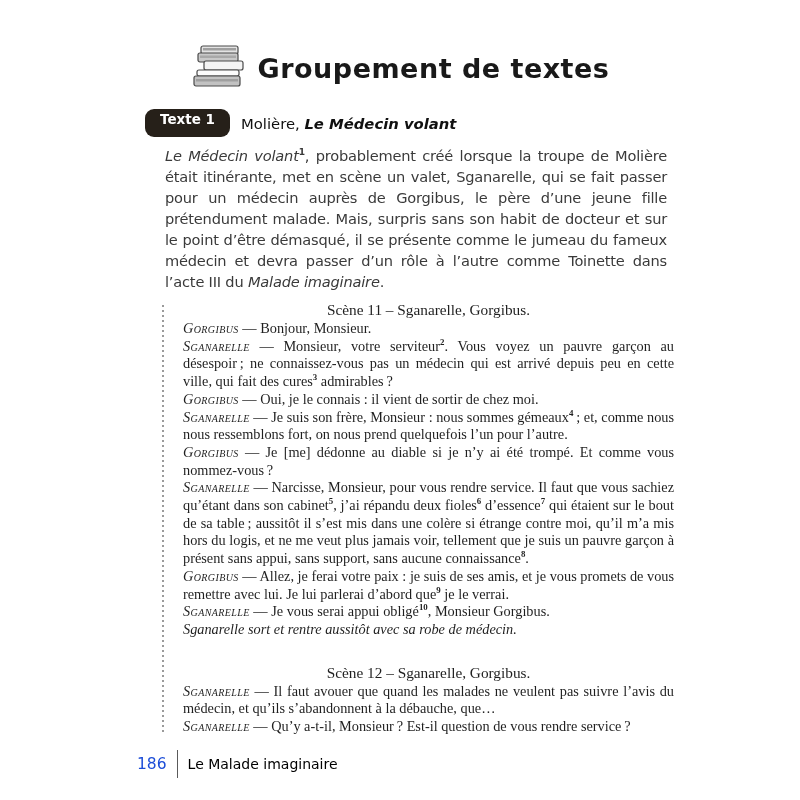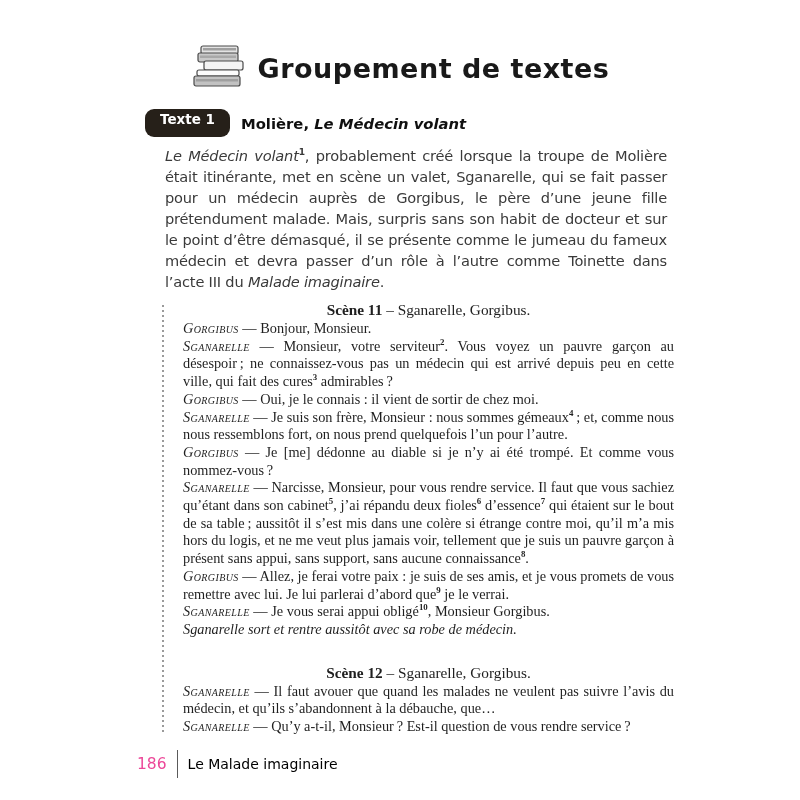--- a/index.html
+++ b/index.html
@@ -96,40 +96,40 @@
   }
   .stage-direction {
     margin: 0;
     font-style: italic;
     font-size: 14.3px;
     line-height: 17.7px;
   }
   .speaker { font-variant: small-caps; letter-spacing: 0.4px; font-style: italic; }
 
   
-  .seg-bold { font-weight: 700; }
+  .seg-bold { font-weight: 400; }
   .seg-italic { font-style: italic; }
   .seg-bolditalic { font-weight: 700; font-style: italic; }
   sup.seg-sup {
     font-weight: 700;
     font-size: 0.62em;
     line-height: 0;
     vertical-align: super;
   }
 
   
   .page-footer {
     position: absolute;
     left: 137px;
     bottom: 22px;
     display: flex;
     align-items: center;
     gap: 10px;
   }
-  .page-number { font-size: 15.5px; color: #ec4899; }
+  .page-number { font-size: 15.5px; color: #1d4ed8; }
   .footer-divider { width: 1px; height: 28px; background: #5a5a5a; }
   .footer-book-title { font-size: 14px; color: #000000; }
 </style>
 </head>
 <body>
 
 <div class="page">
 
   <header class="chapter-header">
     <span class="books-icon">

